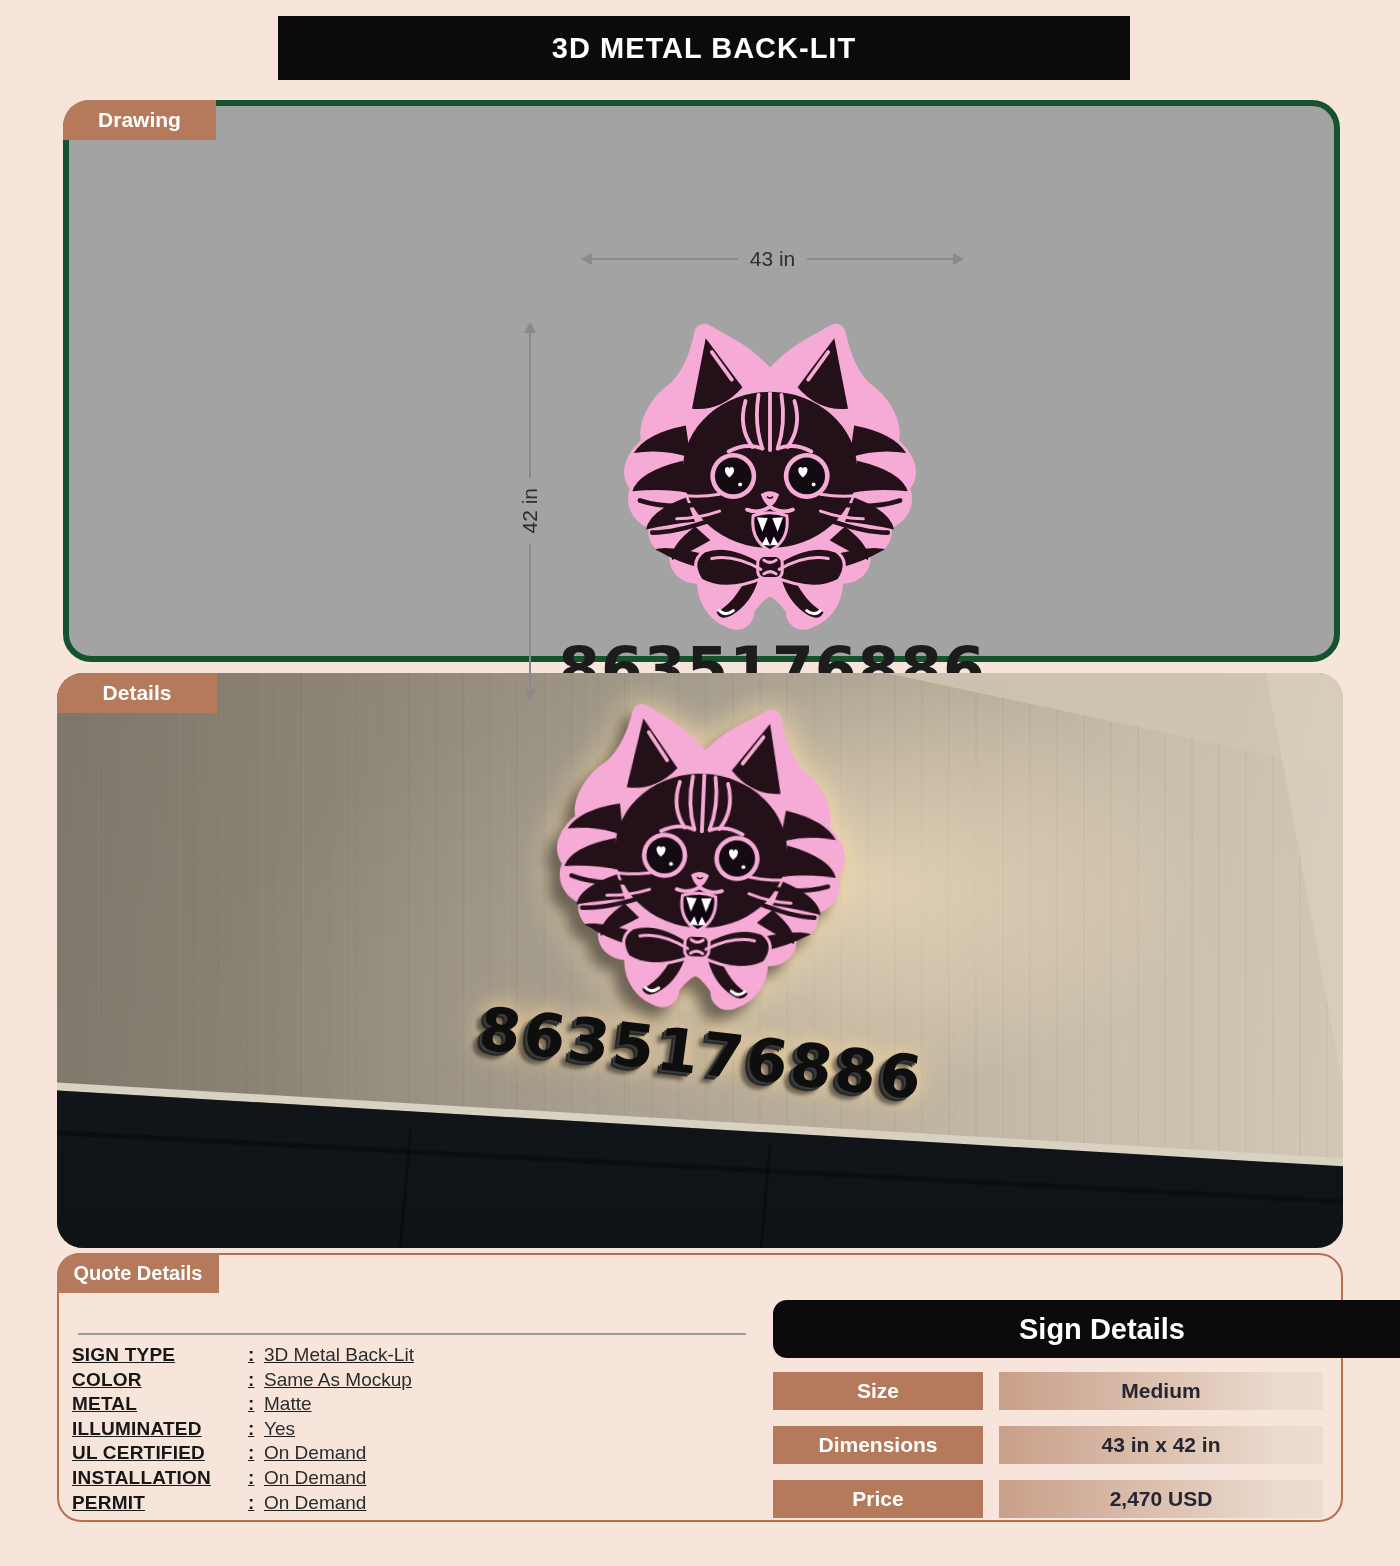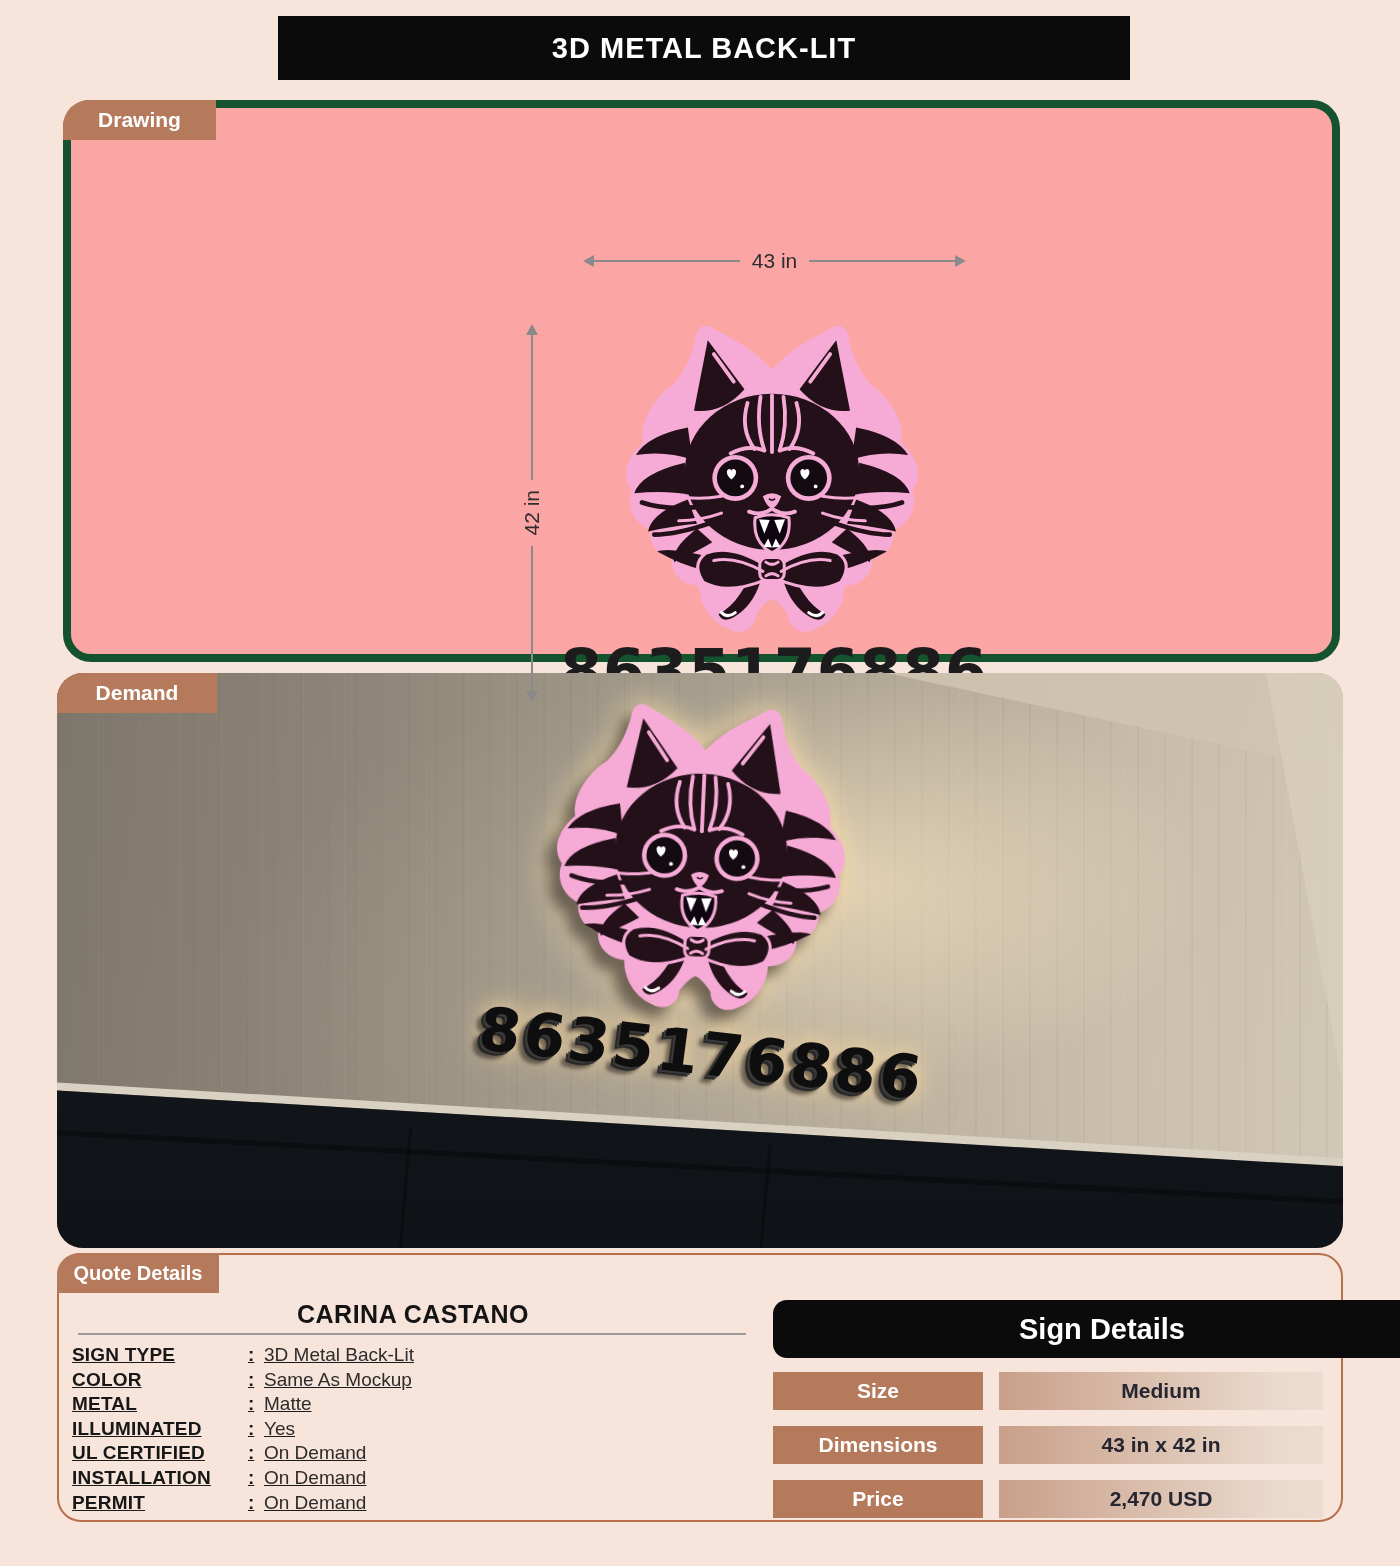--- a/index.html
+++ b/index.html
@@ -17,22 +17,22 @@
   
   .tab{
     position:absolute;background:#b5795b;color:#fff;font-weight:bold;
     display:flex;align-items:center;justify-content:center;z-index:6;
   }
   .tab-drawing{left:63px;top:100px;width:153px;height:40px;border-radius:26px 0 0 0;font-size:21px;}
   .tab-mockup{left:57px;top:673px;width:160px;height:40px;border-radius:26px 0 0 0;font-size:21px;}
   .tab-quote{left:57px;top:1253px;width:162px;height:40px;border-radius:22px 0 0 0;font-size:20px;}
   
   .drawing-panel{
-    position:absolute;left:63px;top:100px;width:1277px;height:562px;background:#fca5a5;
-    border:8px solid #14532d;border-radius:28px;
+    position:absolute;left:63px;top:100px;width:1277px;height:562px;background:#a3a3a3;
+    border:6px solid #14532d;border-radius:28px;
   }
   .dim-h{
     position:absolute;left:512px;top:142px;width:383px;height:22px;
     display:flex;align-items:center;z-index:3;
   }
   .dim-h .dline{flex:1;height:2px;background:#8a8a8a;}
   .dim-h .dtext{margin:0 12px;font-size:21px;color:#2e2e2e;white-space:nowrap;}
   .arr{width:0;height:0;}
   .arr-left{border-top:6px solid transparent;border-bottom:6px solid transparent;border-right:11px solid #8a8a8a;}
   .arr-right{border-top:6px solid transparent;border-bottom:6px solid transparent;border-left:11px solid #8a8a8a;}
@@ -265,26 +265,25 @@
     <div class="layer trim"></div>
     <div class="layer dark-band"></div>
     <div class="layer band-seam"></div>
     <div class="vseam1"></div>
     <div class="vseam2"></div>
   </section>
   <svg class="cat-mockup" viewBox="0 0 400 415">
     <use href="#cat-sign"></use>
   </svg>
   <div class="mock-number">8635176886</div>
-  <div class="tab tab-mockup">Demand</div>
+  <div class="tab tab-mockup">Details</div>
 
   <section class="quote-box"></section>
   <div class="tab tab-quote">Quote Details</div>
 
-  <div class="customer-name">CARINA CASTANO</div>
   <div class="name-divider"></div>
 
   <div class="qfields">
     <div class="qrow">
       <span class="qlabel">SIGN TYPE</span>
         <span class="qcolon">:</span>
         <span class="qvalue">3D Metal Back-Lit</span>
     </div>
     <div class="qrow">
       <span class="qlabel">COLOR</span>

